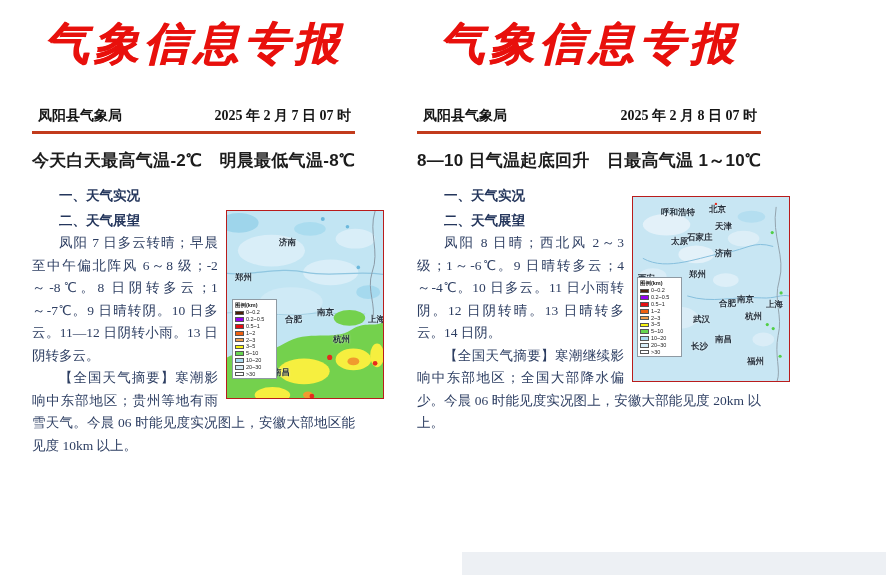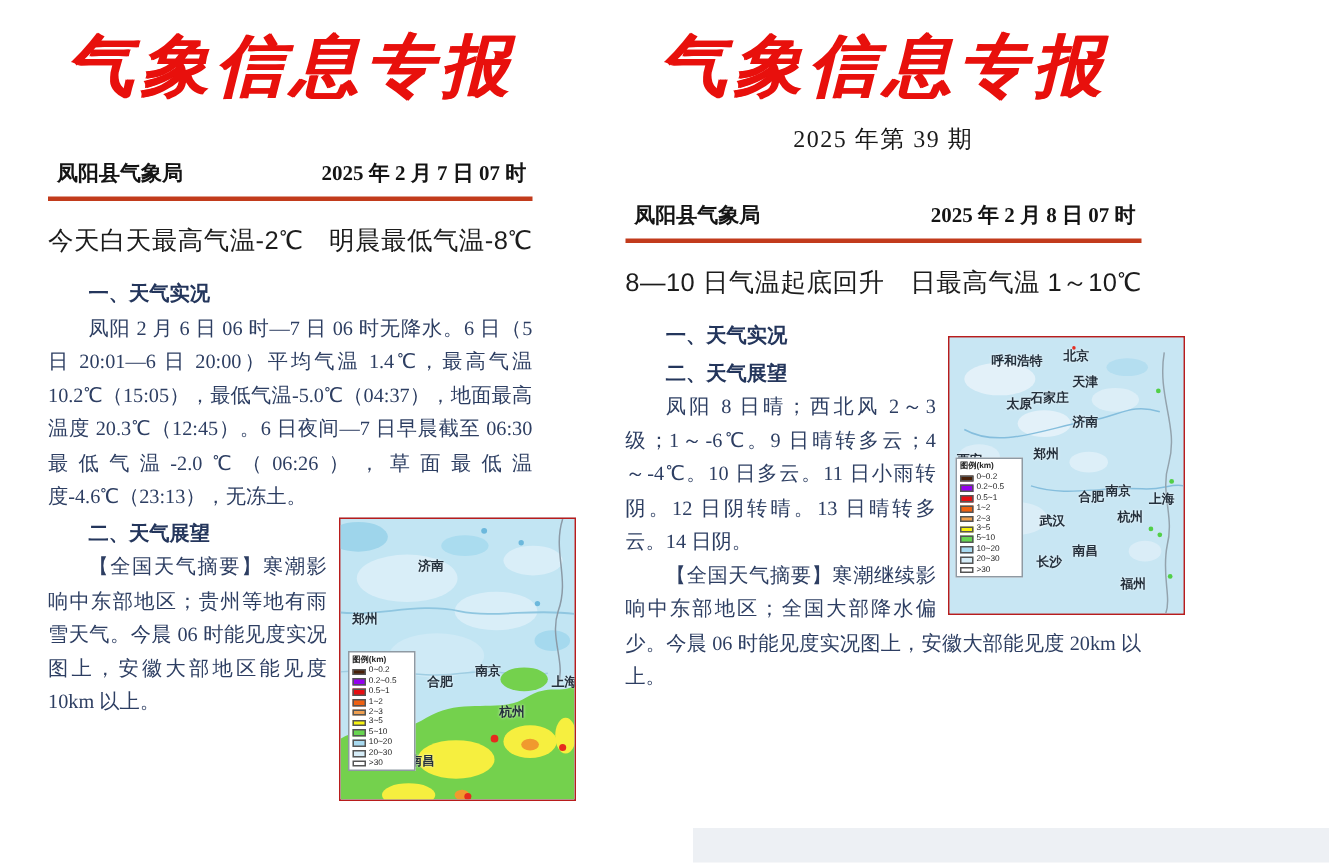--- a/index.html
+++ b/index.html
@@ -43,21 +43,21 @@
     margin-top: 31px;
     padding: 0 4px 6px 6px;
     font-size: 14px;
     font-weight: bold;
     color: #141414;
   }
   .header-rule { height: 3px; margin-top: 0; }
   .headline {
     text-align: center;
     font-family: "Liberation Sans", sans-serif;
-    font-weight: normal;
+    font-weight: bold;
     font-size: 17px;
     margin-top: 15px;
     color: #1c1c1c;
     letter-spacing: 0.3px;
     white-space: nowrap;
   }
   .body-text {
     margin-top: 13px;
     font-size: 13.5px;
     line-height: 22.5px;
@@ -127,21 +127,20 @@
     <div class="masthead" style="color: rgb(232, 16, 12);">气象信息专报</div>
     <div class="bureau-row">
       <span>凤阳县气象局</span>
       <span>2025 年 2 月 7 日 07 时</span>
     </div>
     <div class="header-rule" style="background: rgb(194, 59, 28);"></div>
     <div class="headline">今天白天最高气温-2℃　明晨最低气温-8℃</div>
 
     <div class="body-text clearfix" style="color: rgb(45, 62, 98);">
       <div class="sec-title" style="color: rgb(36, 54, 92);">一、天气实况</div>
-      <p class="para">凤阳 2 月 6 日 06 时—7 日 06 时无降水。6 日（5 日 20:01—6 日 20:00）平均气温 1.4℃，最高气温 10.2℃（15:05），最低气温-5.0℃（04:37），地面最高温度 20.3℃（12:45）。6 日夜间—7 日早晨截至 06:30 最低气温-2.0℃（06:26），草面最低温度-4.6℃（23:13），无冻土。</p>
 
       <div class="map-float map-0">
         <svg viewBox="0 0 158 189" preserveAspectRatio="none">
           <rect width="158" height="189" fill="#c2e5f3"></rect>
           <ellipse cx="45" cy="40" rx="34" ry="16" fill="#d9eef8"></ellipse>
           <ellipse cx="105" cy="62" rx="28" ry="13" fill="#d9eef8"></ellipse>
           <ellipse cx="65" cy="92" rx="32" ry="15" fill="#cfeaf6"></ellipse>
           <ellipse cx="130" cy="28" rx="20" ry="10" fill="#d9eef8"></ellipse>
           <ellipse cx="12" cy="12" rx="20" ry="10" fill="#9ed5eb"></ellipse>
           <ellipse cx="84" cy="18" rx="16" ry="7" fill="#aadcef"></ellipse>
@@ -210,27 +209,27 @@
               <span>20~30</span>
             </div>
           <div class="legend-row">
               <span class="swatch" style="background: rgb(255, 255, 255);"></span>
               <span>&gt;30</span>
             </div>
         </div>
       </div>
 
       <div class="sec-title" style="color: rgb(36, 54, 92);">二、天气展望</div>
+      <p class="para">凤阳 7 日多云转晴；早晨至中午偏北阵风 6～8 级；-2～-8℃。8 日阴转多云；1～-7℃。9 日晴转阴。10 日多云。11—12 日阴转小雨。13 日阴转多云。</p>
       <p class="para">【全国天气摘要】寒潮影响中东部地区；贵州等地有雨雪天气。今晨 06 时能见度实况图上，安徽大部地区能见度 10km 以上。</p>
     </div>
   </div>
 
   <div class="page">
     <div class="masthead" style="color: rgb(232, 16, 12);">气象信息专报</div>
-    <div class="issue">2025 年第 39 期</div>
     <div class="bureau-row">
       <span>凤阳县气象局</span>
       <span>2025 年 2 月 8 日 07 时</span>
     </div>
     <div class="header-rule" style="background: rgb(194, 59, 28);"></div>
     <div class="headline">8—10 日气温起底回升　日最高气温 1～10℃</div>
 
     <div class="body-text clearfix" style="color: rgb(45, 62, 98);">
       <div class="sec-title" style="color: rgb(36, 54, 92);">一、天气实况</div>
 

